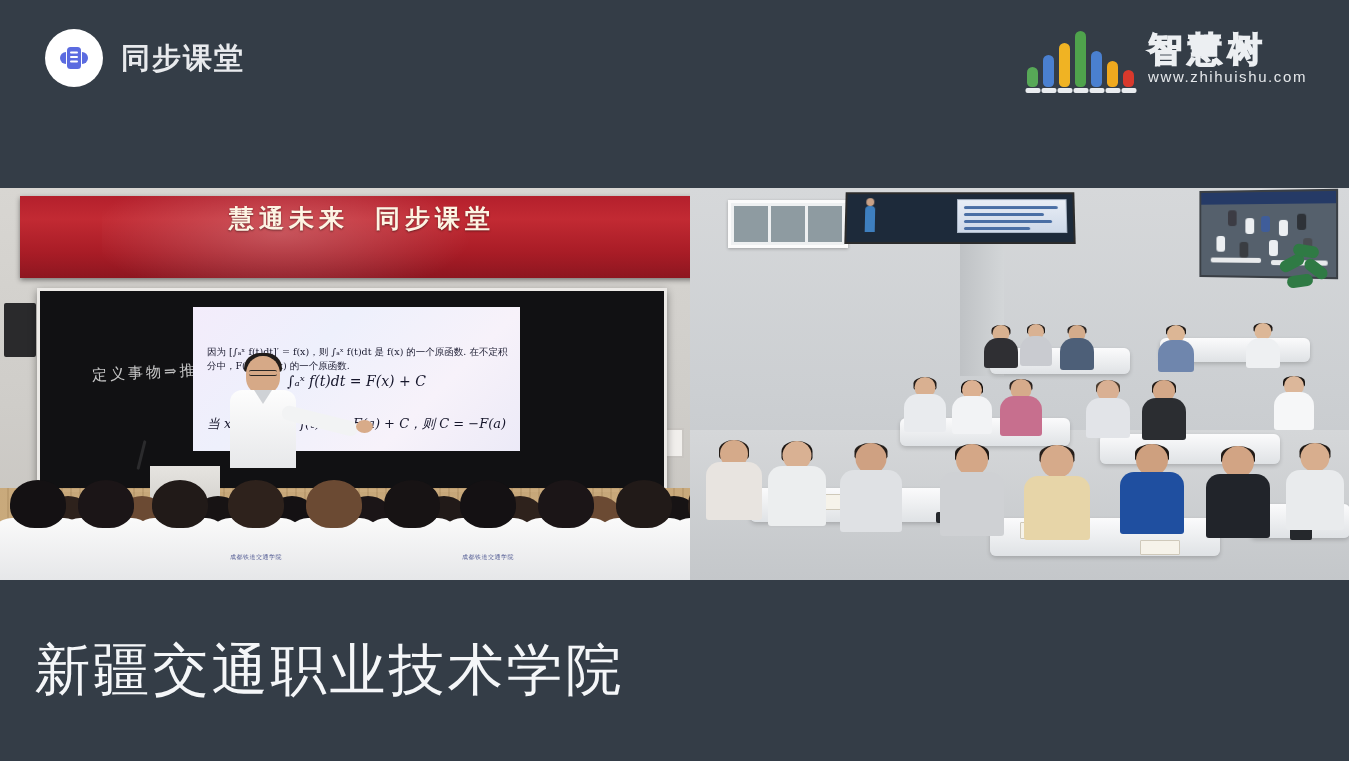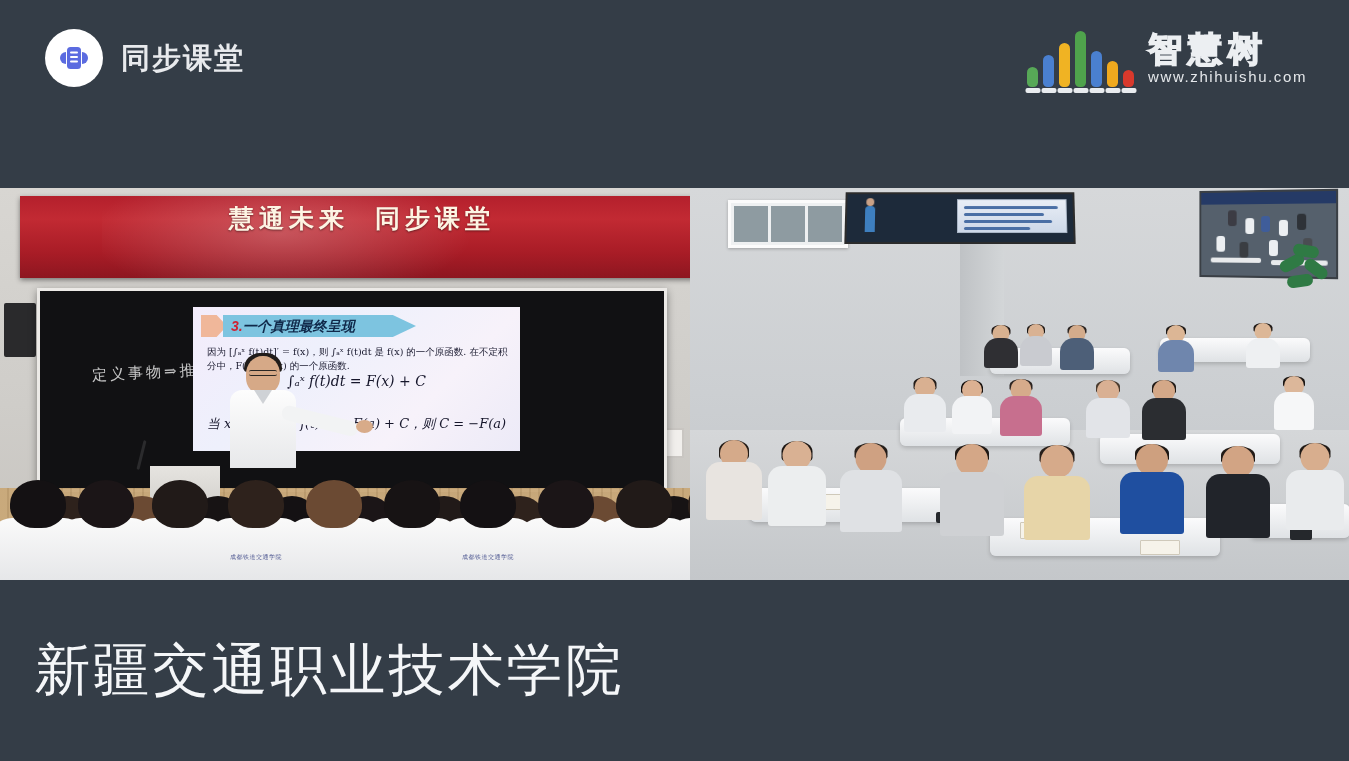--- a/index.html
+++ b/index.html
@@ -350,27 +350,20 @@
       </div>
 
       <div class="speakerbox"></div>
       <div class="speakerbox2"></div>
 
       <div class="board">
         <div class="board-chalk">定义事物⇒推导</div>
       </div>
 
       <div class="slide">
-        <div class="slide-ribbon">
-          <div class="tailtip"></div>
-          <div class="body"></div>
-          <div class="txt">
-            <b>3.</b><span>一个真理最终呈现</span>
-          </div>
-        </div>
         <div class="slide-p p1">因为 [∫ₐˣ f(t)dt]′ = f(x)，则 ∫ₐˣ f(t)dt 是 f(x) 的一个原函数. 在不定积分中，F(x) 是 f(x) 的一个原函数.</div>
         <div class="slide-f f1">∫ₐˣ f(t)dt = F(x) + C</div>
         <div class="slide-f f2">当 x = a 时 ∫ₐᵃ f(t)dt = F(a) + C，则 C = −F(a)</div>
       </div>
 
       <div class="teacher">
         <div class="hair"></div>
           <div class="head"></div>
           <div class="glasses"></div>
         <div class="body"></div>

